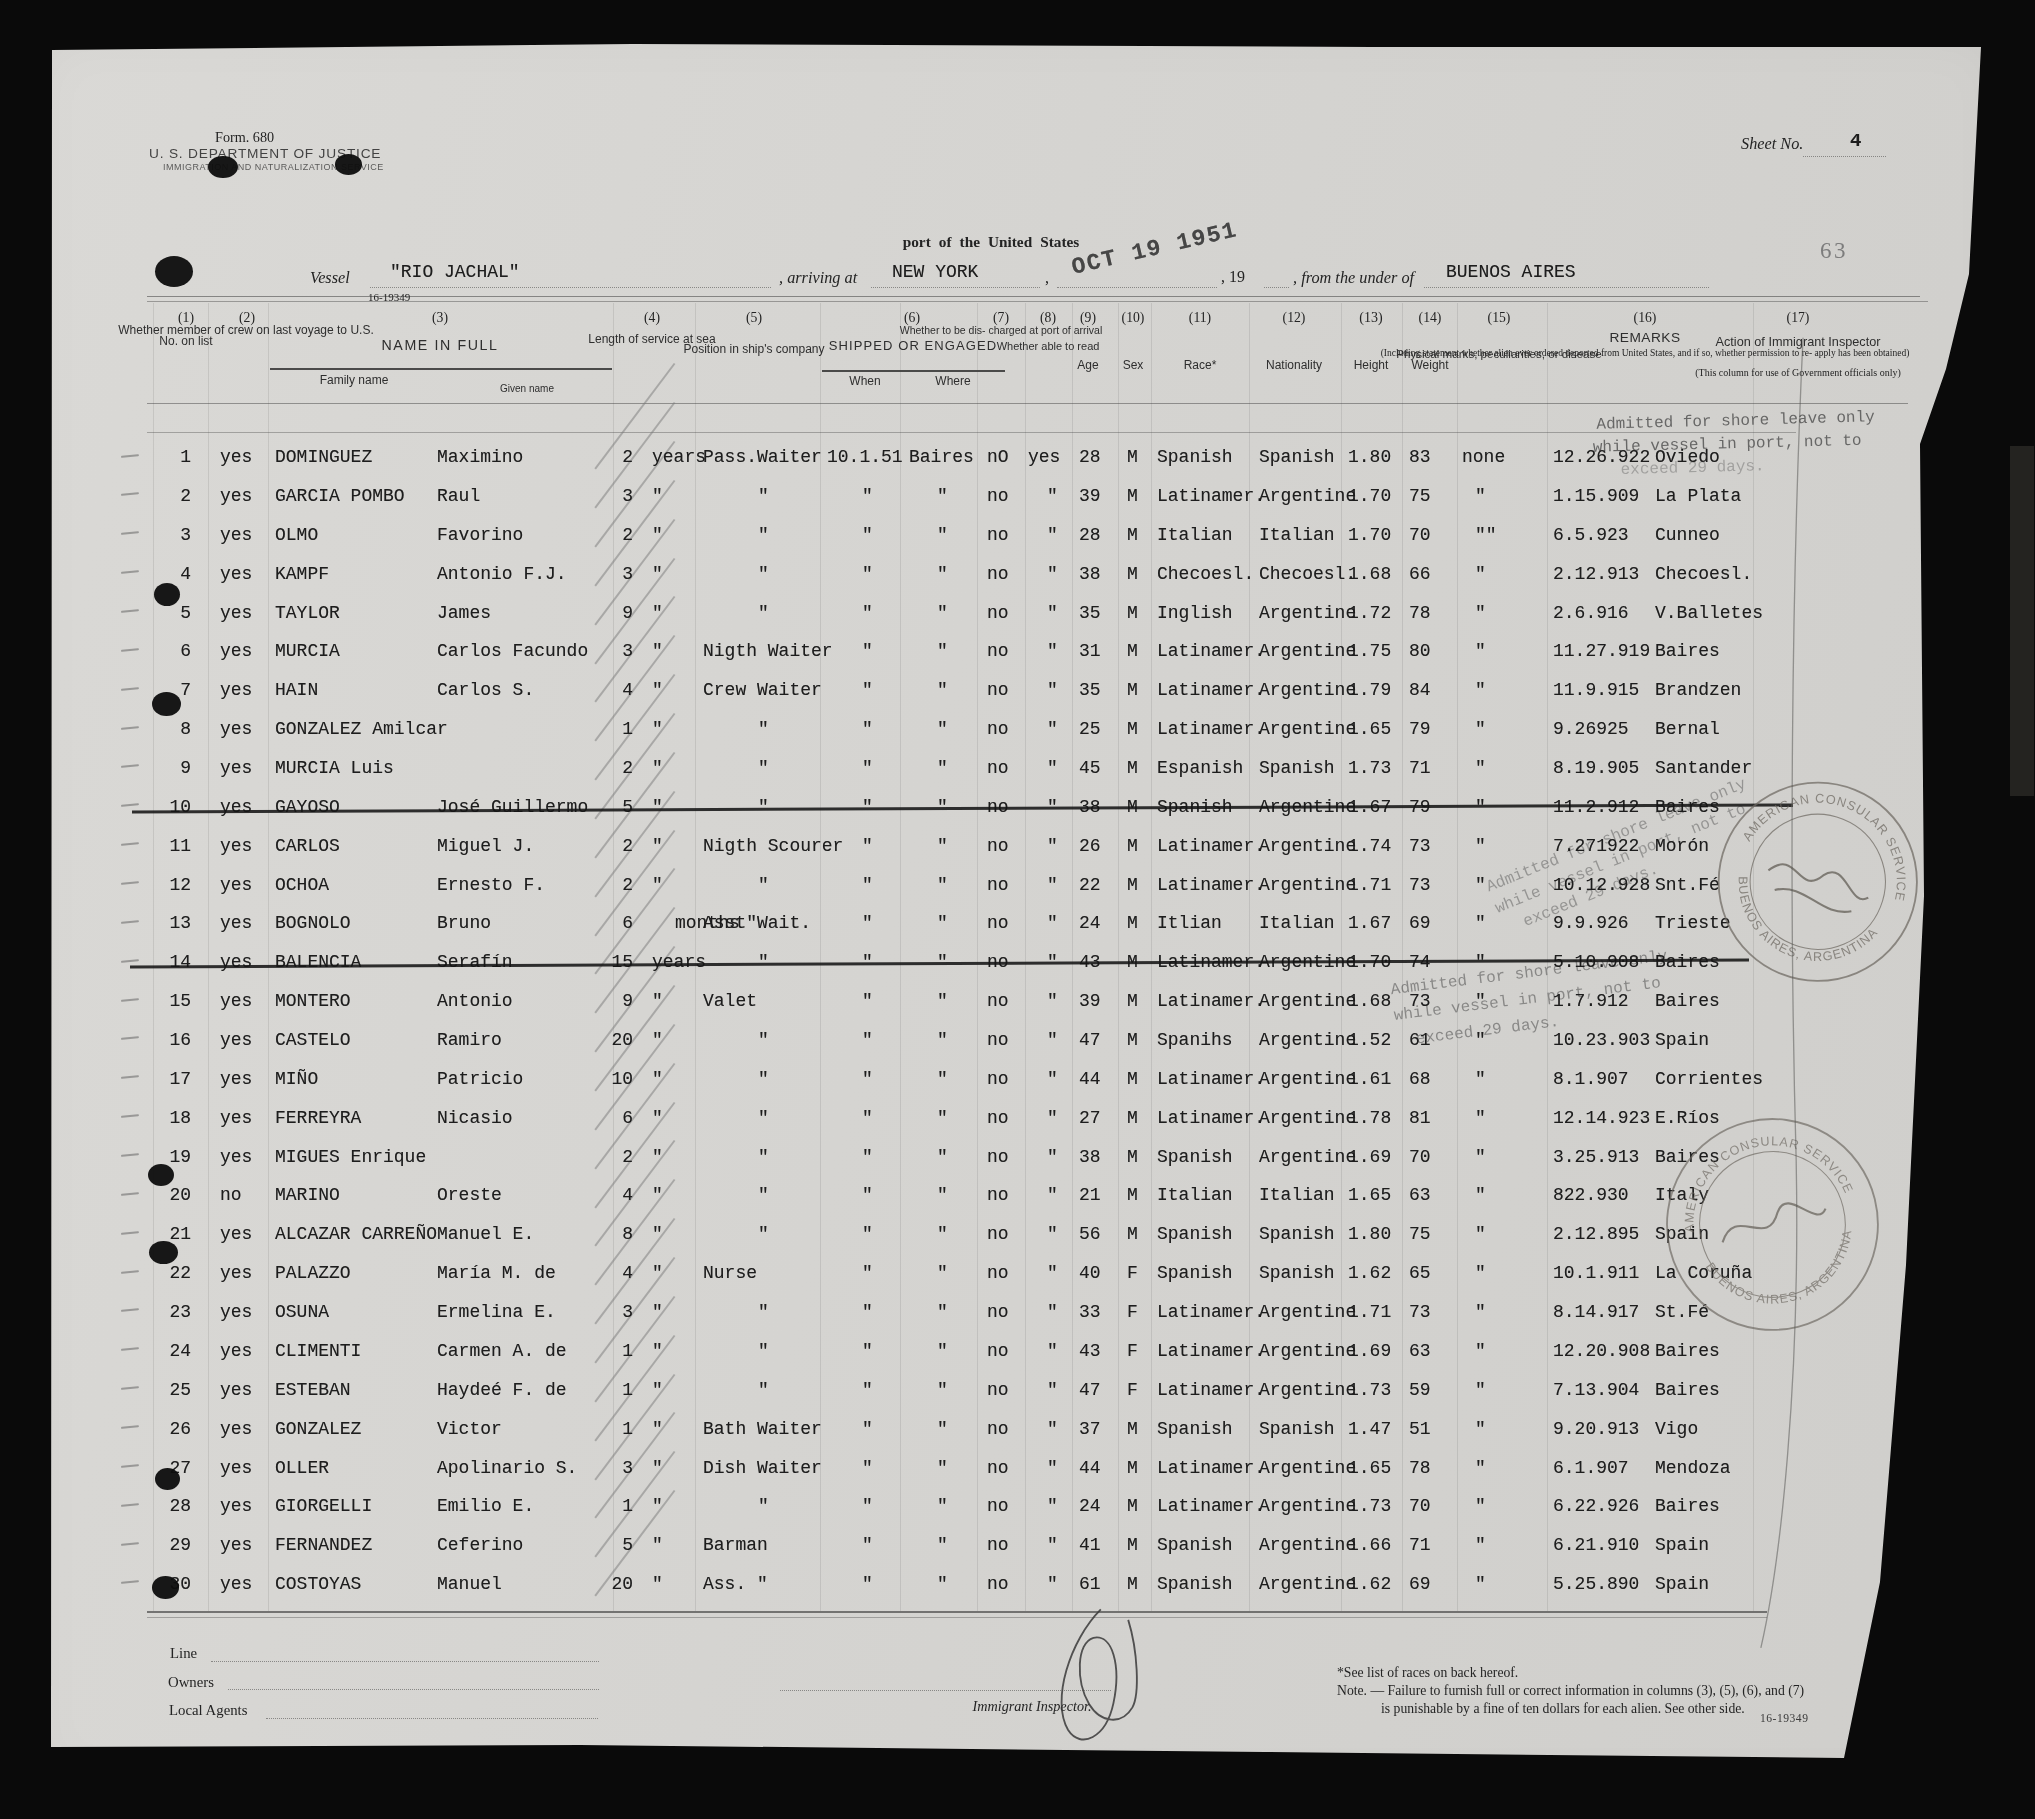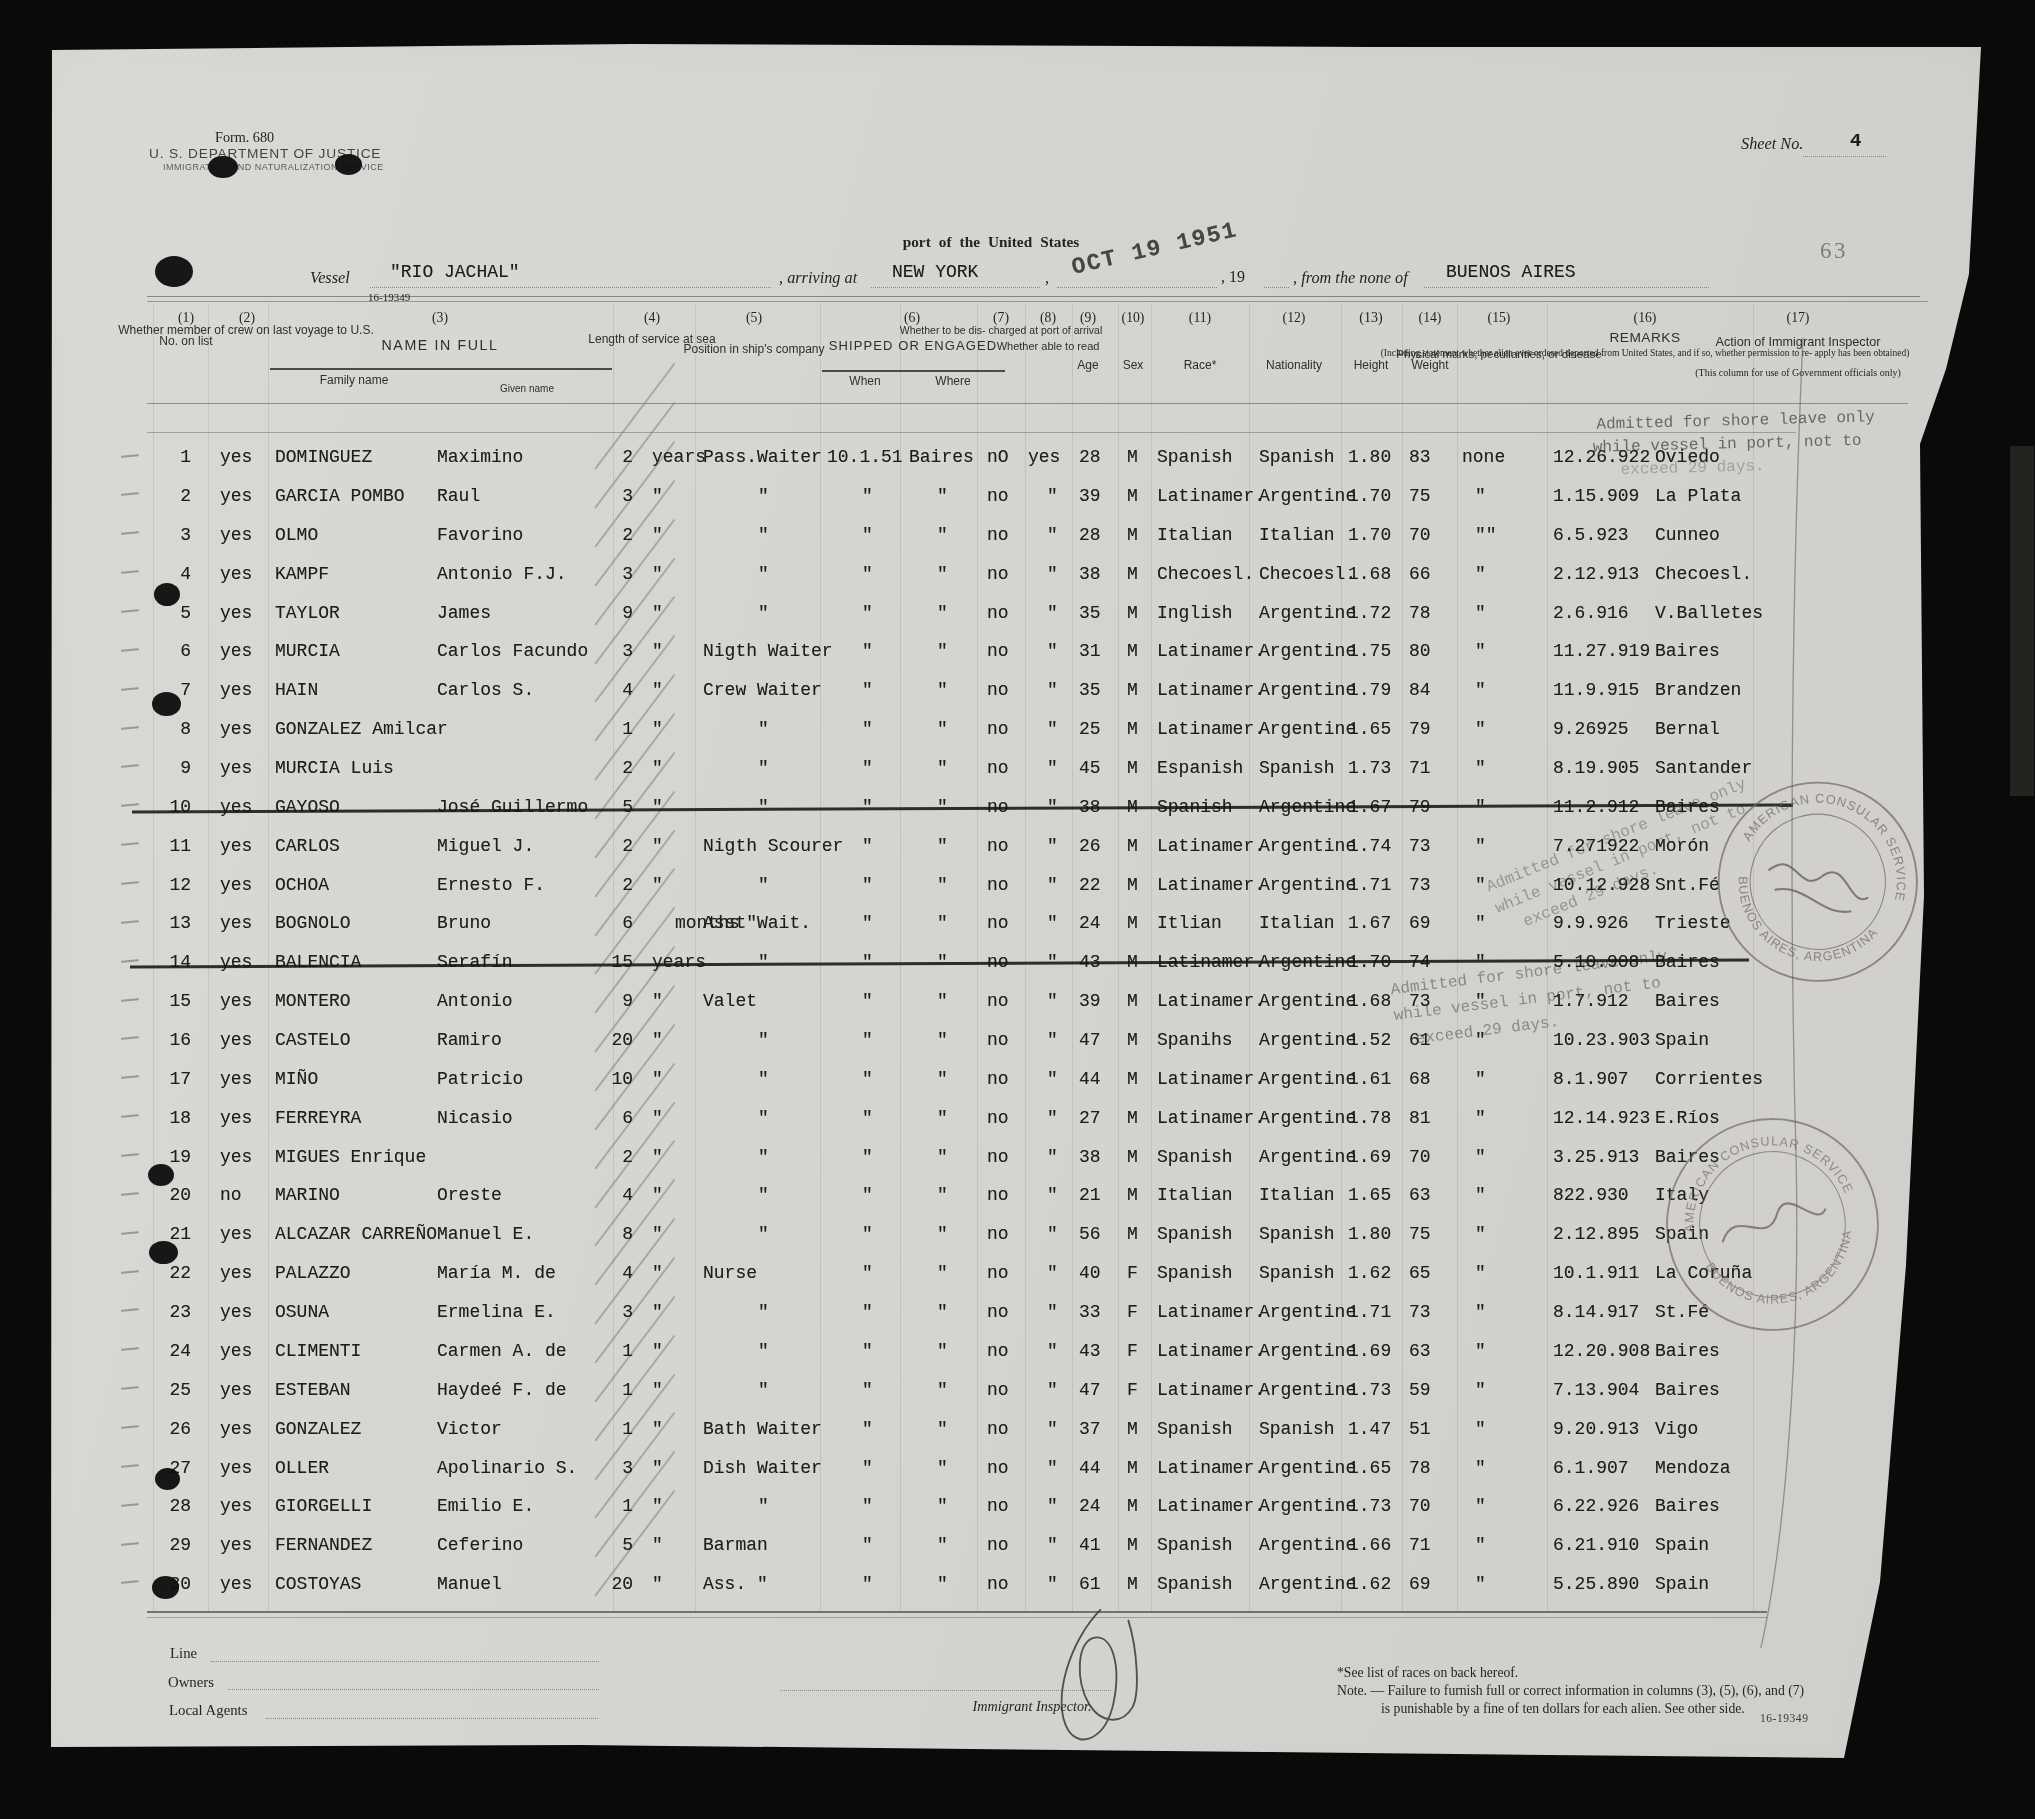--- a/index.html
+++ b/index.html
@@ -39,21 +39,21 @@
     <div class="abs t bd" style="left:1850px;top:130px;font-size:19px;">4</div>
     <div class="abs p" style="left:1820px;top:238px;font-size:23px;letter-spacing:2.6px;color:#7d7d7d;">63</div>
 
     <div class="abs p it nw" style="left:310px;top:268px;font-size:16.3px;">Vessel</div>
     <div class="abs t nw" style="left:390px;top:262px;font-size:18px;">"RIO JACHAL"</div>
     <div class="abs p it nw" style="left:779px;top:268px;font-size:16.3px;">, arriving at</div>
     <div class="abs t nw" style="left:892px;top:262px;font-size:18px;">NEW YORK</div>
     <div class="abs p nw" style="left:1045px;top:268px;font-size:16.3px;">,</div>
     <div class="abs t bd nw" style="left:1070px;top:236px;font-size:23px;letter-spacing:1.6px;color:#3a3a3a;transform:rotate(-13deg);opacity:.92;">OCT 19 1951</div>
     <div class="abs p nw" style="left:1221px;top:268px;font-size:16px;">, 19</div>
-    <div class="abs p it nw" style="left:1293px;top:268px;font-size:16.3px;">, from the none of</div>
+    <div class="abs p it nw" style="left:1293px;top:268px;font-size:16.3px;">, from the under of</div>
     <div class="abs t nw" style="left:1446px;top:262px;font-size:18px;">BUENOS AIRES</div>
     <div class="abs p nw" style="left:368px;top:291px;font-size:11px;">16-19349</div>
 
     <div class="abs" style="left:1597px;top:410px;transform:rotate(-1.5deg);opacity:.8;">
       <div class="ovl">Admitted for shore leave only</div>
       <div class="ovl" style="margin-left:-4.2px;">while vessel in port, not to</div>
       <div class="ovl" style="margin-left:23px;opacity:.45;">exceed 29 days.</div>
     </div>
     <div class="abs" style="left:1486px;top:823px;transform:rotate(-22deg);opacity:.45;">
       <div class="ovl">Admitted for shore leave only</div>

